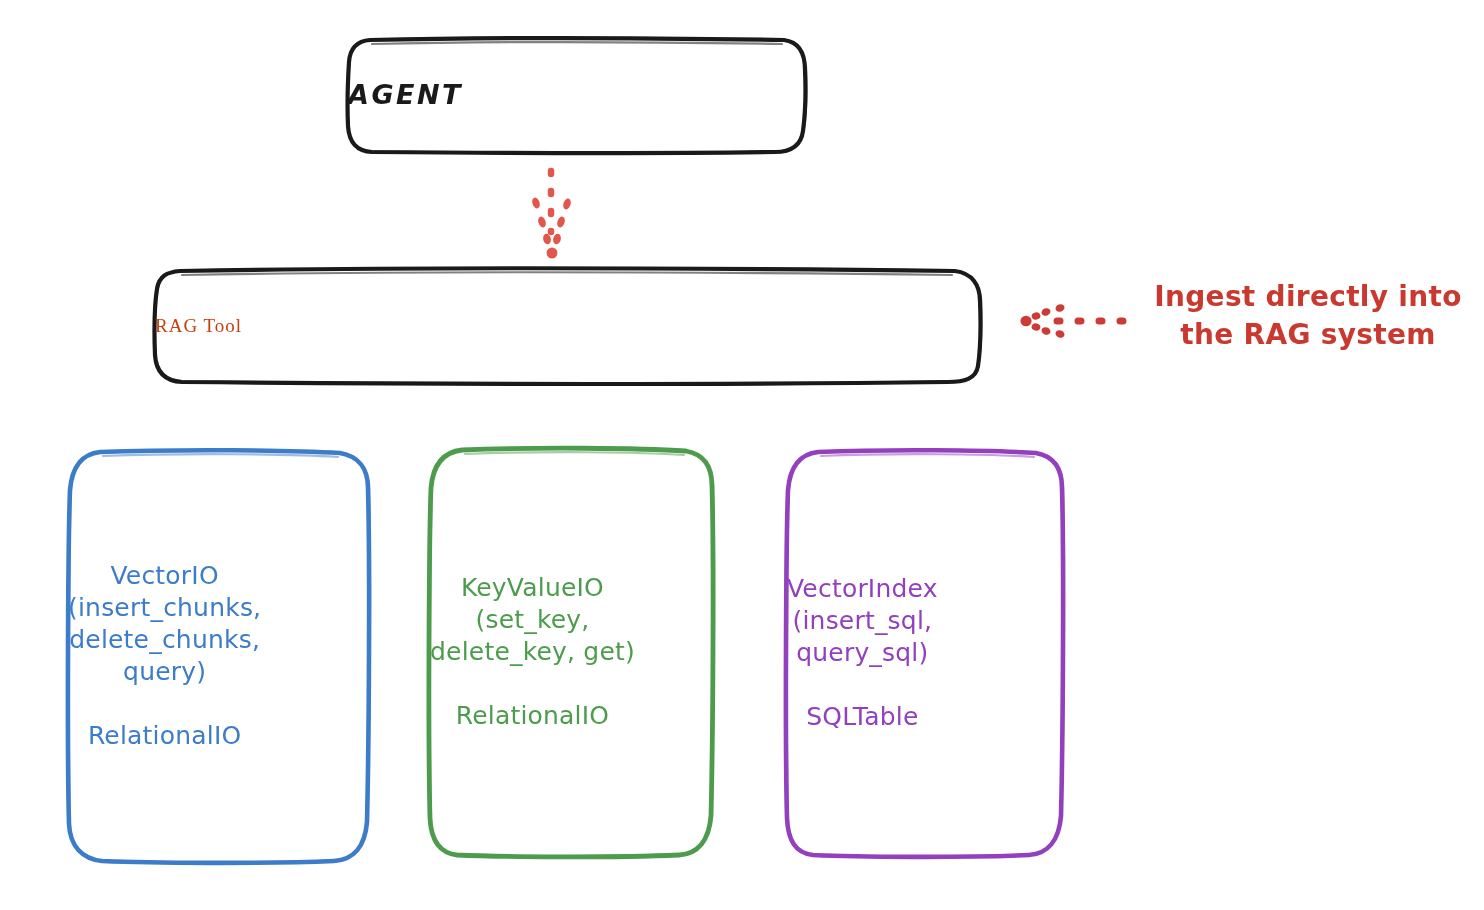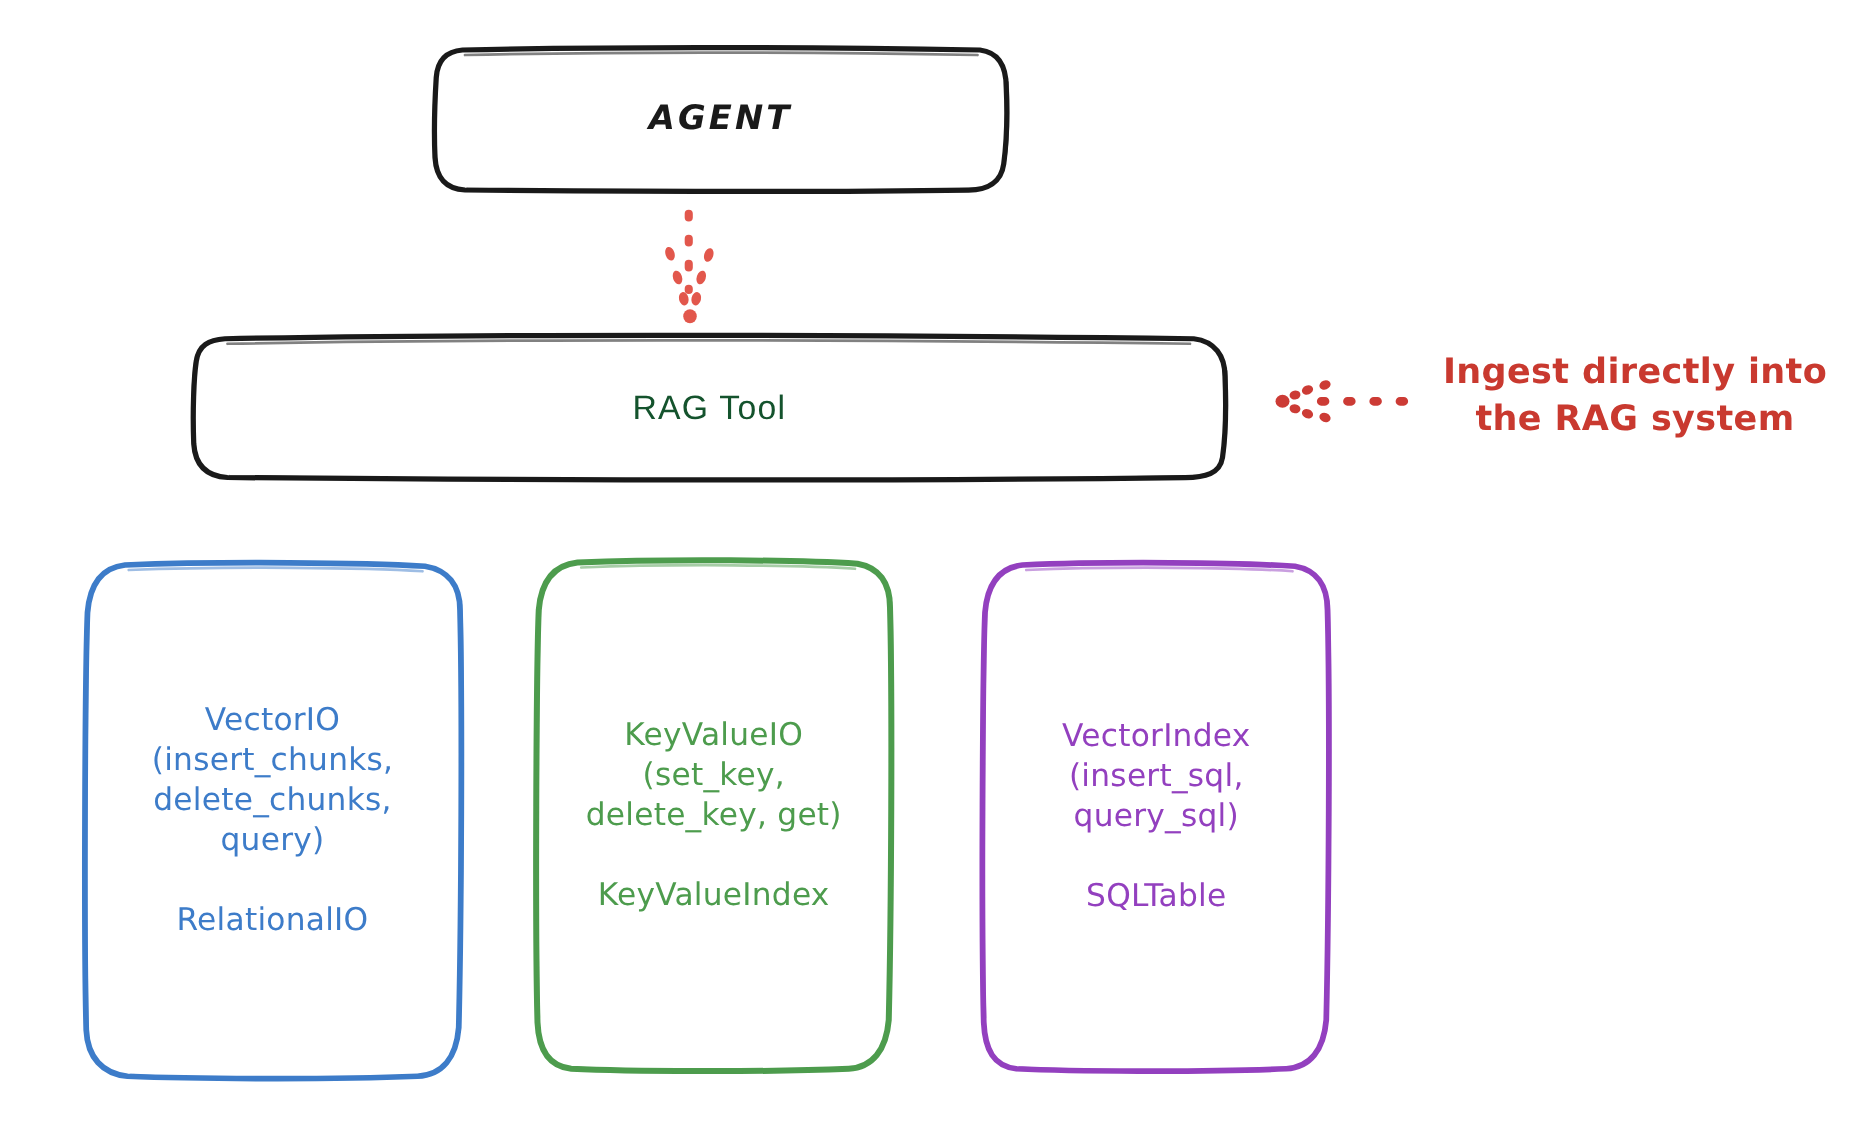--- a/index.html
+++ b/index.html
@@ -18,21 +18,21 @@
     position: absolute;
     top: 0; left: 0;
     width: 1484px;
     height: 910px;
   }
   .node {
     position: absolute;
     box-sizing: border-box;
     display: flex;
     align-items: center;
-    justify-content: center;
+    justify-content: flex-start;
     text-align: center;
     line-height: 1.28;
   }
   .node-label {
     white-space: pre-line;
     letter-spacing: 0.5px;
   }
 
   
   #node-agent {
@@ -47,24 +47,24 @@
     color: #1a1a1a;
     letter-spacing: 2.5px;
   }
 
   
   #node-ragtool {
     left: 155px; top: 270px;
     width: 825px; height: 112px;
   }
   #node-ragtool .node-label {
-    font-family: Liberation Sans, sans-serif;
-    font-size: 27px;
+    font-family: Liberation Serif, serif;
+    font-size: 19px;
     font-weight: 500;
-    color: #14532d;
+    color: #c2410c;
     letter-spacing: 1px;
   }
 
   
   #node-vectorio {
     left: 68px; top: 450px;
     width: 300px; height: 412px;
   }
   #node-keyvalueio {
     left: 430px; top: 448px;
@@ -195,21 +195,21 @@
 query)
 
 RelationalIO</span>
 </div>
 
 <div class="node" id="node-keyvalueio">
   <span class="node-label">KeyValueIO
 (set_key,
 delete_key, get)
 
-KeyValueIndex</span>
+RelationalIO</span>
 </div>
 
 <div class="node" id="node-relationalio">
   <span class="node-label">VectorIndex
 (insert_sql,
 query_sql)
 
 SQLTable</span>
 </div>
 

